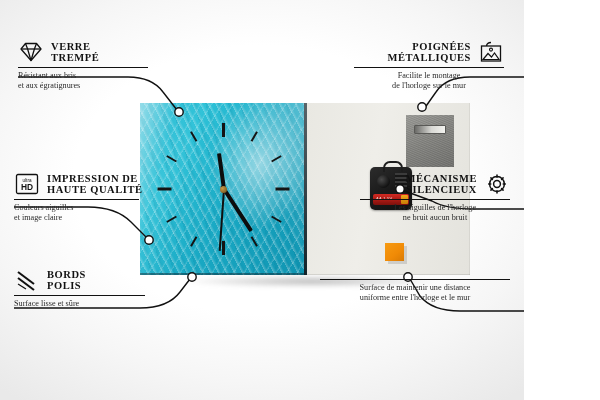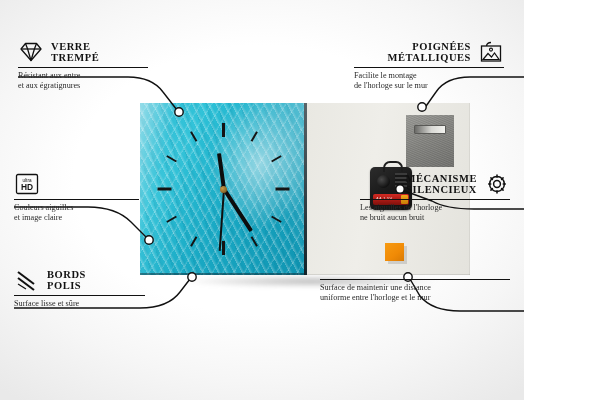--- a/index.html
+++ b/index.html
@@ -113,21 +113,21 @@
     font-family:"Liberation Serif",serif;font-weight:bold;
     font-size:10.5px;line-height:11.5px;color:#111;letter-spacing:.55px;
     white-space:pre-line;
   }
   .co-right .co-title{text-align:right;}
   .co-rule{height:1.3px;background:#111;margin-top:3px;}
   .co-sub{
     font-family:"Liberation Serif",serif;font-size:8.2px;line-height:10px;
     color:#2a2a2a;margin-top:3px;white-space:pre-line;
   }
-  .co-right .co-sub{text-align:left;}
+  .co-right .co-sub{text-align:center;}
   .ico{width:26px;height:24px;flex:0 0 26px;display:block;}
 
   svg.leaders{position:absolute;left:0;top:0;width:600px;height:400px;pointer-events:none;}
 </style>
 </head>
 <body>
 
 <div id="stage">
 
   <div id="product">
@@ -199,31 +199,33 @@
         <g fill="none" stroke="#111" stroke-width="1.3" stroke-linejoin="round">
           <path d="M3 9 L7.5 3.5 L18.5 3.5 L23 9 L13 20.5 Z"></path>
           <path d="M3 9 L23 9"></path>
             <path d="M7.5 3.5 L9.6 9 L13 20.5 L16.4 9 L18.5 3.5"></path>
         </g>
       </svg>
       <div class="co-title">VERRE
 TREMPÉ</div>
     </div>
     <div class="co-rule" style="width:130px;"></div>
-    <div class="co-sub">Résistant aux entre
+    <div class="co-sub">Résistant aux bris
 et aux égratignures</div>
   </div>
 
   <div class="callout co-left" style="left:14px;top:172px;width:140px;">
     <div class="co-head">
       <svg class="ico" viewBox="0 0 26 24">
         <rect x="2.5" y="2.5" width="21" height="19" fill="none" stroke="#111" stroke-width="1.3" rx="1.5"></rect>
         <text x="13" y="10.2" font-family="Liberation Sans, sans-serif" font-size="4.6" text-anchor="middle" fill="#111">ultra</text>
         <text x="13" y="18.4" font-family="Liberation Sans, sans-serif" font-size="8.4" font-weight="bold" text-anchor="middle" fill="#111">HD</text>
       </svg>
+      <div class="co-title">IMPRESSION DE
+HAUTE QUALITÉ</div>
     </div>
     <div class="co-rule" style="width:125px;"></div>
     <div class="co-sub">Couleurs aiguilles
 et image claire</div>
   </div>
 
   <div class="callout co-left" style="left:14px;top:268px;width:140px;">
     <div class="co-head">
       <svg class="ico" viewBox="0 0 26 24">
         <g stroke="#111" stroke-width="2.1" stroke-linecap="butt">

